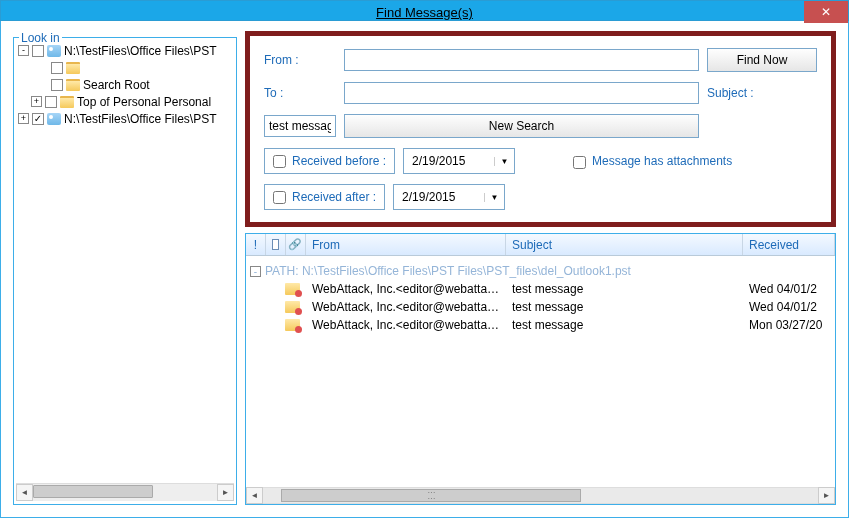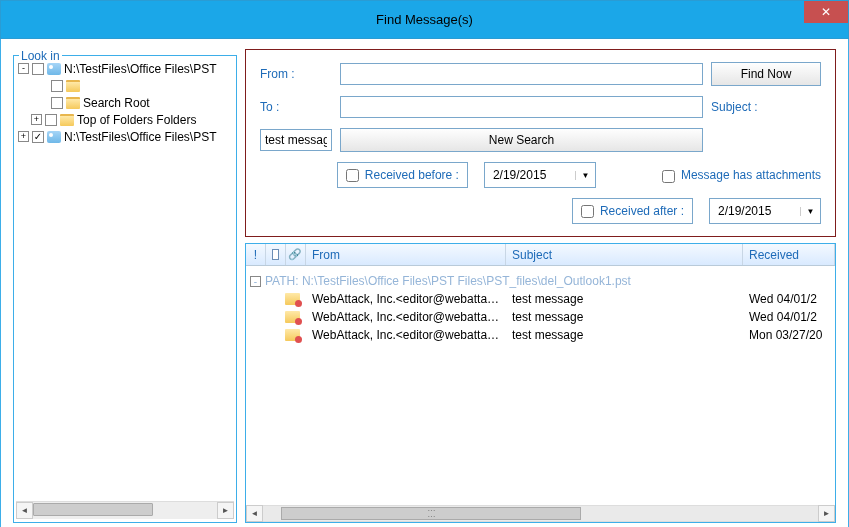--- a/index.html
+++ b/index.html
@@ -1,19 +1,19 @@
 <!DOCTYPE html>
 <html><head>
 <meta charset="utf-8">
 <style>
 * { box-sizing: border-box; margin: 0; padding: 0; font-family: "Segoe UI", Tahoma, sans-serif; font-size: 12px; }
 body { background: #fff; width: 849px; height: 527px; overflow: hidden; }
 
 
-.titlebar { height: 39px; background: #0ea5e9; background: linear-gradient(to bottom, #1ba7e8, #1ba7e8); display: flex; align-items: center; position: relative; border: 1px solid #2a9cd4; }
+.titlebar { height: 21px; background: #0ea5e9; background: linear-gradient(to bottom, #1ba7e8, #1ba7e8); display: flex; align-items: flex-end; position: relative; border: 1px solid #2a9cd4; text-decoration: underline; }
 .titlebar .title { flex: 1; text-align: center; color: #000; font-size: 13px; }
 .titlebar .close { position: absolute; right: 0; top: 0; width: 44px; height: 22px; background: #c75050; display: flex; align-items: center; justify-content: center; color: #fff; font-size: 14px; cursor: pointer; }
 
 
 .window-body { background: #fff; border: 1px solid #3daee9; border-top: none; height: 497px; padding: 10px 12px 12px 12px; display: flex; gap: 8px; }
 
 
 .left-panel { width: 224px; display: flex; flex-direction: column; }
 .left-panel .groupbox-label { color: #1e6bb8; font-size: 12px; margin-left: 6px; margin-bottom: -8px; background: #fff; z-index: 2; position: relative; width: fit-content; padding: 0 2px; }
 .tree-container { border: 1px solid #3daee9; flex: 1; background: #fff; padding: 4px 2px; overflow: hidden; position: relative; display: flex; flex-direction: column; }
@@ -31,33 +31,33 @@
 .tree-label { color: #000; }
 .tree-dots { border-left: 1px dotted #aaa; }
 
 .hscroll { height: 17px; background: #efefef; border-top: 1px solid #ddd; display: flex; align-items: center; }
 .hscroll .harrow { width: 17px; height: 17px; background: #f5f5f5; border: 1px solid #ccc; display: flex; align-items: center; justify-content: center; font-size: 8px; color: #555; cursor: pointer; }
 .hscroll .htrack { flex: 1; height: 17px; background: #eee; position: relative; }
 .hscroll .hthumb { position: absolute; left: 0; top: 1px; width: 120px; height: 13px; background: #cdcdcd; border: 1px solid #aaa; border-radius: 1px; }
 
 
 .right-panel { flex: 1; display: flex; flex-direction: column; gap: 6px; }
-.search-box { border: 1px solid #7f1d1d; padding: 12px 14px 12px 14px; display: grid; grid-template-columns: 72px 1fr 110px; grid-auto-rows: auto; column-gap: 8px; row-gap: 10px; align-items: center; }
+.search-box { border: 5px solid #7f1d1d; padding: 12px 14px 12px 14px; display: grid; grid-template-columns: 72px 1fr 110px; grid-auto-rows: auto; column-gap: 8px; row-gap: 10px; align-items: center; }
 .search-box .label { color: #1e6bb8; }
 .search-box input[type=text].wide { height: 22px; border: 1px solid #7aa7cb; padding: 0 4px; background: #fff; }
 .search-box .btn { height: 24px; border: 1px solid #7aa7cb; background: linear-gradient(#fefefe,#e6e6e6); cursor: pointer; width: 100%; font-size: 12px; }
 .search-box .btn:disabled { color: #999; cursor: default; }
 .check-combo { display: inline-flex; align-items: center; border: 1px solid #7aa7cb; height: 26px; padding: 0 8px; background: #fff; }
 .check-combo input[type=checkbox] { margin-right: 6px; }
 .check-combo .cblabel { color: #1e6bb8; }
 .date-dd { display: inline-flex; align-items: center; border: 1px solid #7aa7cb; height: 26px; background: #fff; padding: 0 4px 0 8px; min-width: 112px; justify-content: space-between; cursor: pointer; }
 .date-dd .arrow { width: 16px; text-align: center; color: #000; font-size: 8px; border-left: 1px solid #ccc; padding-left: 4px; }
 .attach-check { display: inline-flex; align-items: center; gap: 6px; color: #1e6bb8; margin-left: 50px; }
 .attach-check input { transform: translateY(1px); }
-.row-span-all { grid-column: 1 / span 3; display: flex; align-items: center; gap: 16px; justify-content: flex-end; }
+.row-span-all { grid-column: 1 / span 3; display: flex; align-items: center; gap: 8px; }
 
 
 .results-box { border: 1px solid #3daee9; flex: 1; display: flex; flex-direction: column; background: #fff; overflow: hidden; }
 .results-header { display: flex; background: linear-gradient(#f4f9ff,#d9eaff); border-bottom: 1px solid #b9cad9; height: 22px; }
 .results-header .col { border-right: 1px solid #c8d6e5; padding: 3px 6px; color: #1e6bb8; display: flex; align-items: center; overflow: hidden; white-space: nowrap; }
 .col-icon { width: 20px; justify-content: center; }
 .col-from { width: 200px; }
 .col-subject { flex: 1; }
 .col-received { width: 92px; }
 
@@ -117,21 +117,21 @@
           <span class="tree-check"></span>
           <span class="tree-icon folder"></span>
           <span class="tree-label">Search Root</span>
         </div>
 
         <div class="tree-row">
           <span class="tree-indent tree-dots" style="width:8px;margin-left:7px"></span>
           <span class="expander">+</span>
           <span class="tree-check"></span>
           <span class="tree-icon folder"></span>
-          <span class="tree-label">Top of Folders Folders</span>
+          <span class="tree-label">Top of Personal Personal</span>
         </div>
 
         <div class="tree-row">
           <span class="tree-indent" style="width:2px"></span>
           <span class="expander">+</span>
           <span class="tree-check checked"></span>
           <span class="tree-icon pst"></span>
           <span class="tree-label">N:\TestFiles\Office Files\PST</span>
         </div>
       </div>

